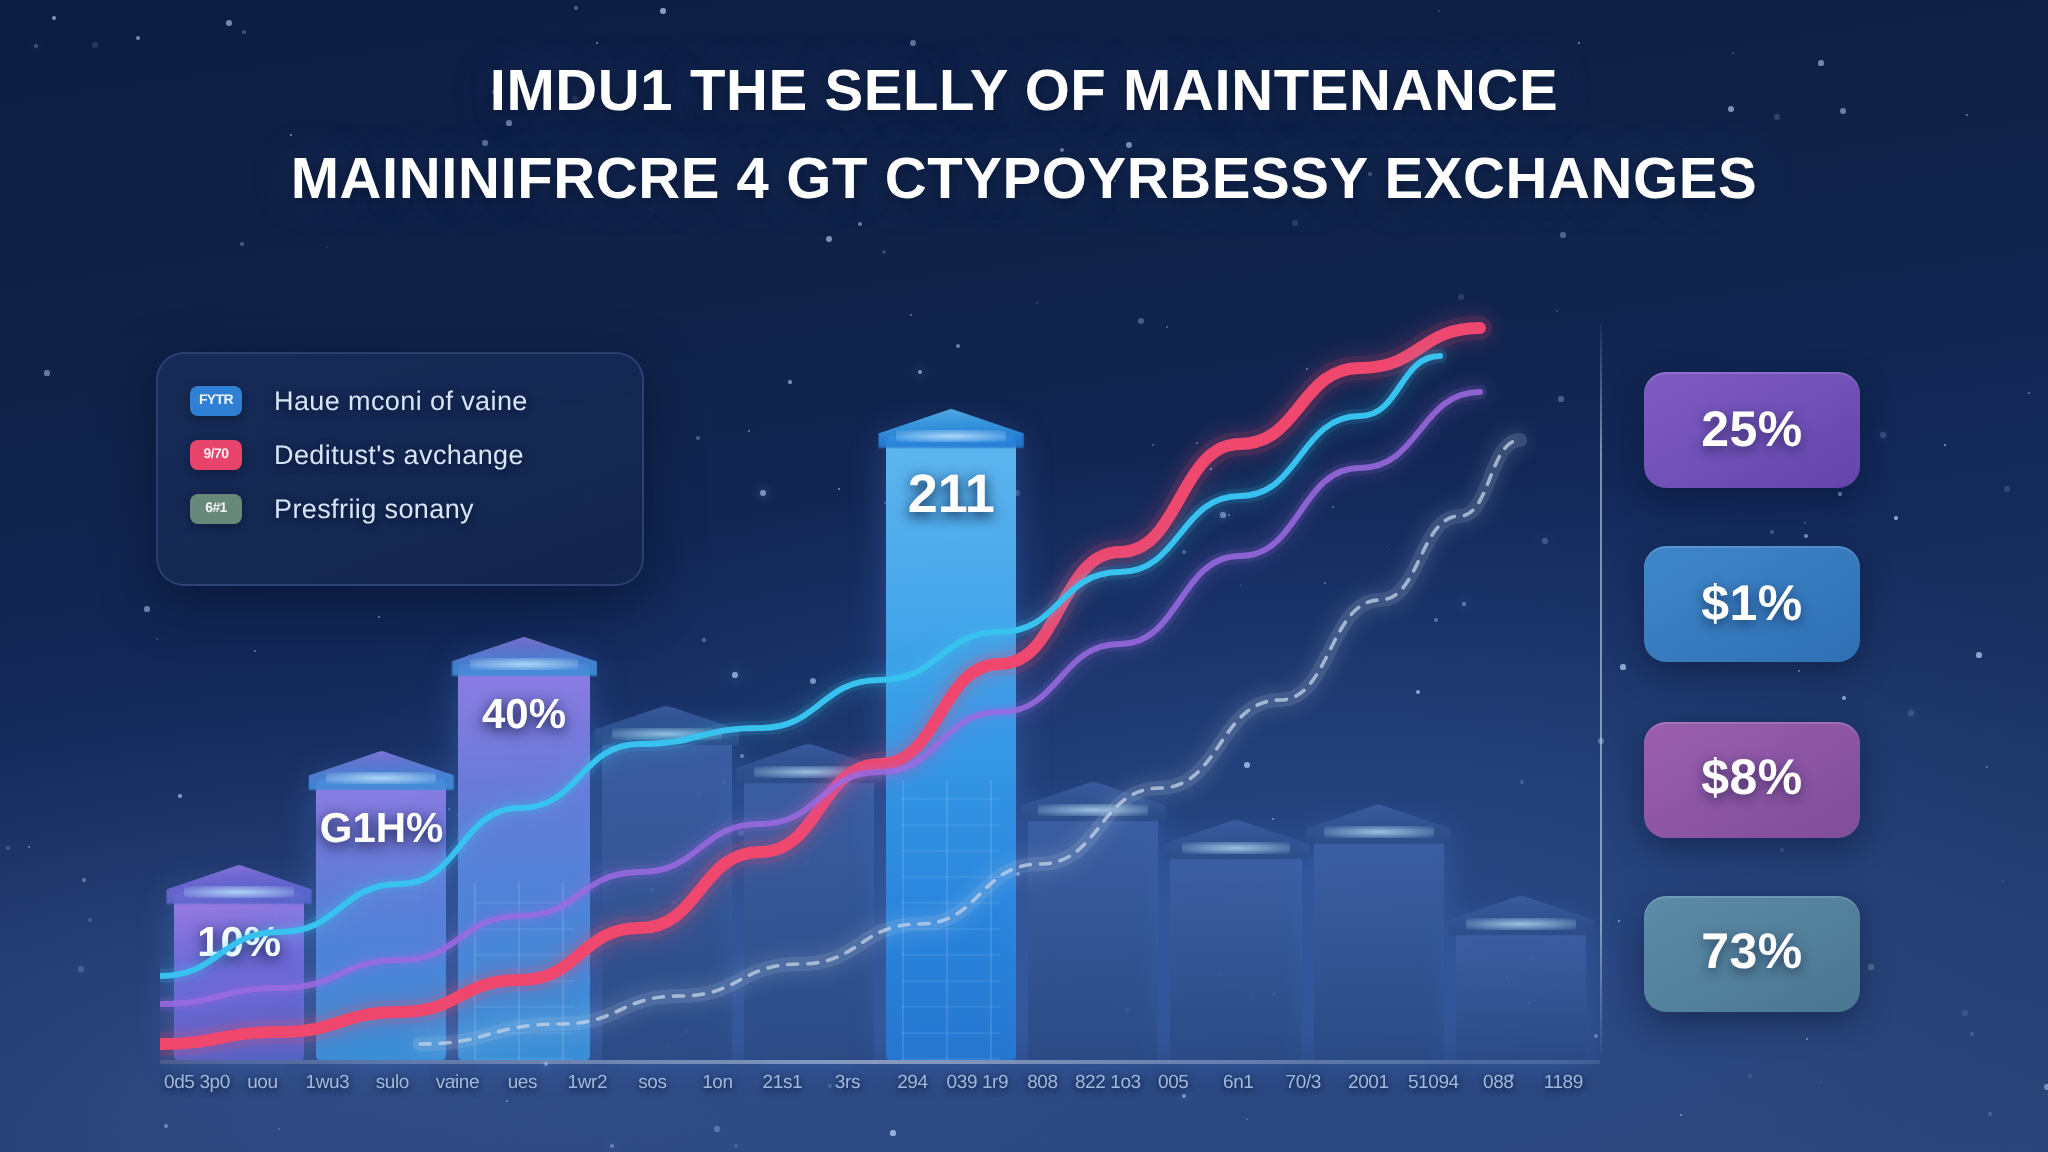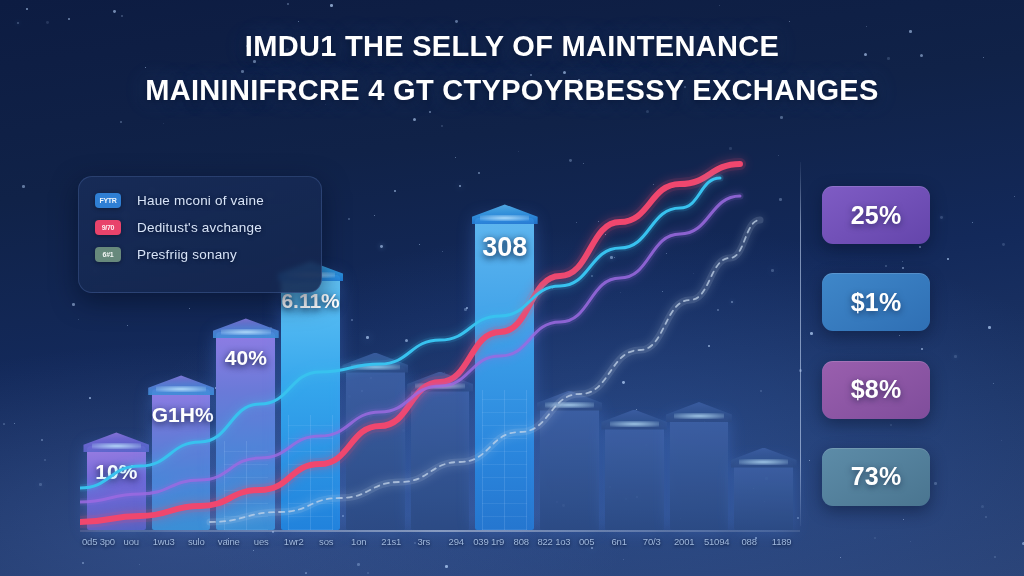--- a/index.html
+++ b/index.html
@@ -372,39 +372,33 @@
           <div class="cap"></div>
           <div class="glowtop"></div>
           <div class="vlabel">G1H%</div>
         </div>
         <div class="bar tone-mix" style="height: 52%;">
           <div class="cap"></div>
           <div class="glowtop"></div>
           <div class="grid-in"></div>
           <div class="vlabel">40%</div>
         </div>
-        <div class="bar tone-cyan2" style="height: 67%;">
+        <div class="bar tone-dim" style="height: 43%;">
+          <div class="cap"></div>
+          <div class="glowtop"></div>
+        </div>
+        <div class="bar tone-dim" style="height: 38%;">
+          <div class="cap"></div>
+          <div class="glowtop"></div>
+        </div>
+        <div class="bar tone-cyan" style="height: 82%;">
           <div class="cap"></div>
           <div class="glowtop"></div>
           <div class="grid-in"></div>
-          <div class="vlabel">6.11%</div>
-        </div>
-        <div class="bar tone-dim" style="height: 43%;">
-          <div class="cap"></div>
-          <div class="glowtop"></div>
-        </div>
-        <div class="bar tone-dim" style="height: 38%;">
-          <div class="cap"></div>
-          <div class="glowtop"></div>
-        </div>
-        <div class="bar tone-cyan" style="height: 82%;">
-          <div class="cap"></div>
-          <div class="glowtop"></div>
-          <div class="grid-in"></div>
-          <div class="vlabel" style="font-size: 27px;">308</div>
+          <div class="vlabel" style="font-size: 27px;">211</div>
         </div>
         <div class="bar tone-dim" style="height: 33%;">
           <div class="cap"></div>
           <div class="glowtop"></div>
         </div>
         <div class="bar tone-dim" style="height: 28%;">
           <div class="cap"></div>
           <div class="glowtop"></div>
         </div>
         <div class="bar tone-dim" style="height: 30%;">

